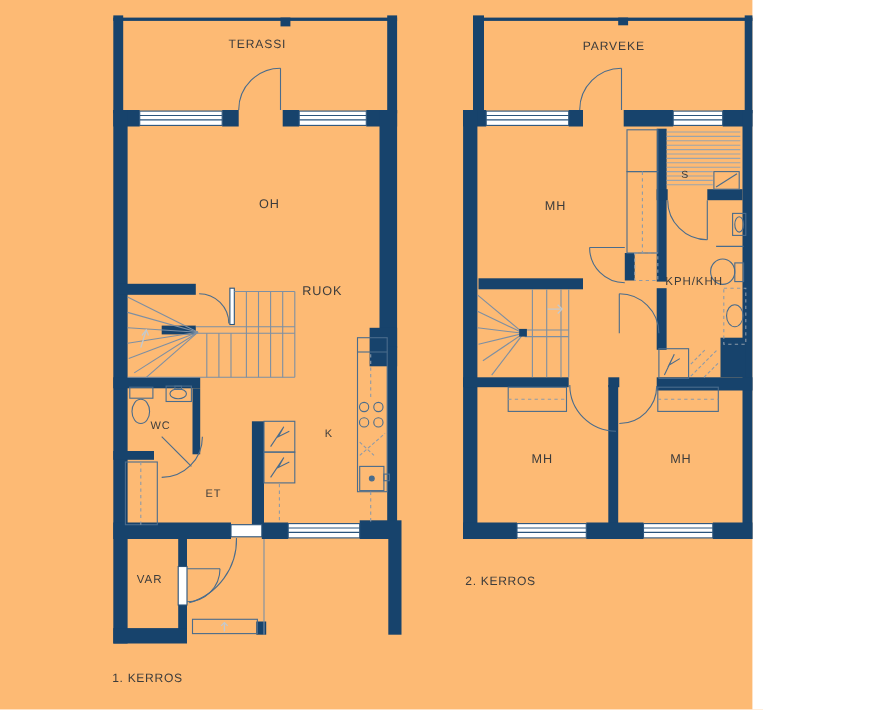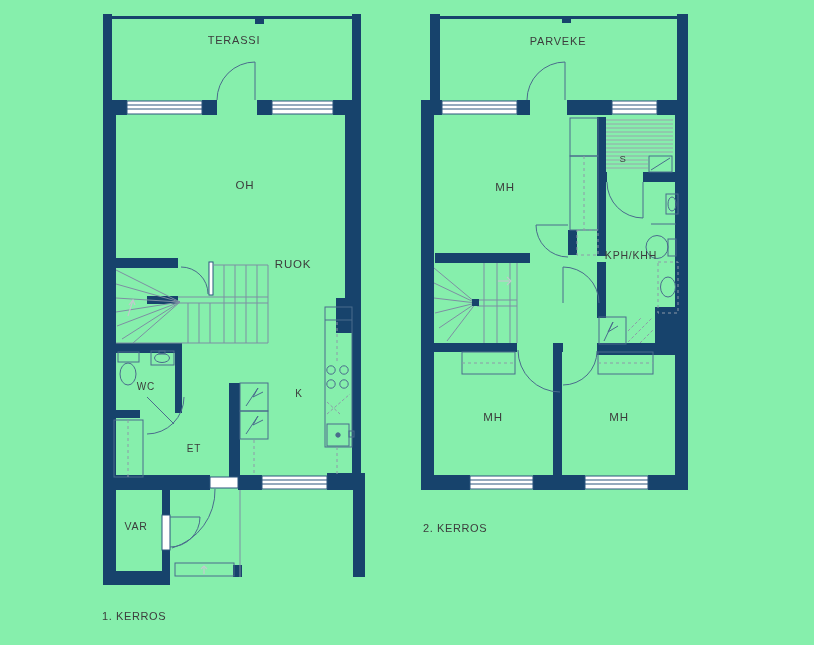--- a/index.html
+++ b/index.html
@@ -1,16 +1,16 @@
 <!DOCTYPE html>
 <html><head>
 <meta charset="utf-8">
 <style>
   html,body{margin:0;padding:0;background:#ffffff;}
-  .canvas{position:relative;width:814px;height:645px;background:#86efac;overflow:hidden;
+  .canvas{position:relative;width:684px;height:645px;background:#fdba74;overflow:hidden;
           font-family:"Liberation Sans", sans-serif;}
   svg{position:absolute;left:0;top:0;}
   text{font-family:"Liberation Sans", sans-serif;fill:#3c3c3c;}
   .lbl{letter-spacing:0.8px;}
   .cap{letter-spacing:0.6px;}
 </style>
 </head>
 <body>
 
 <div class="canvas">

